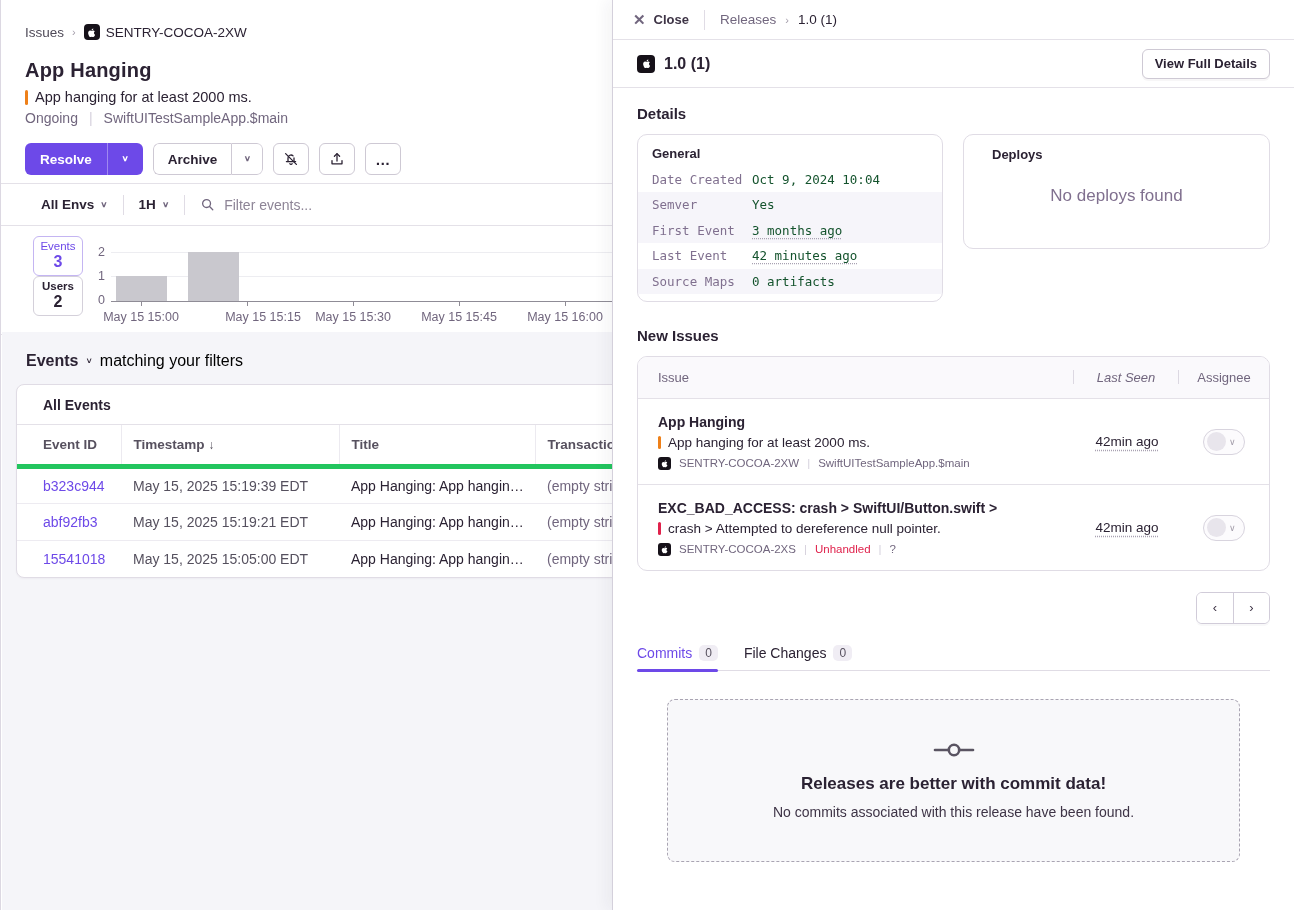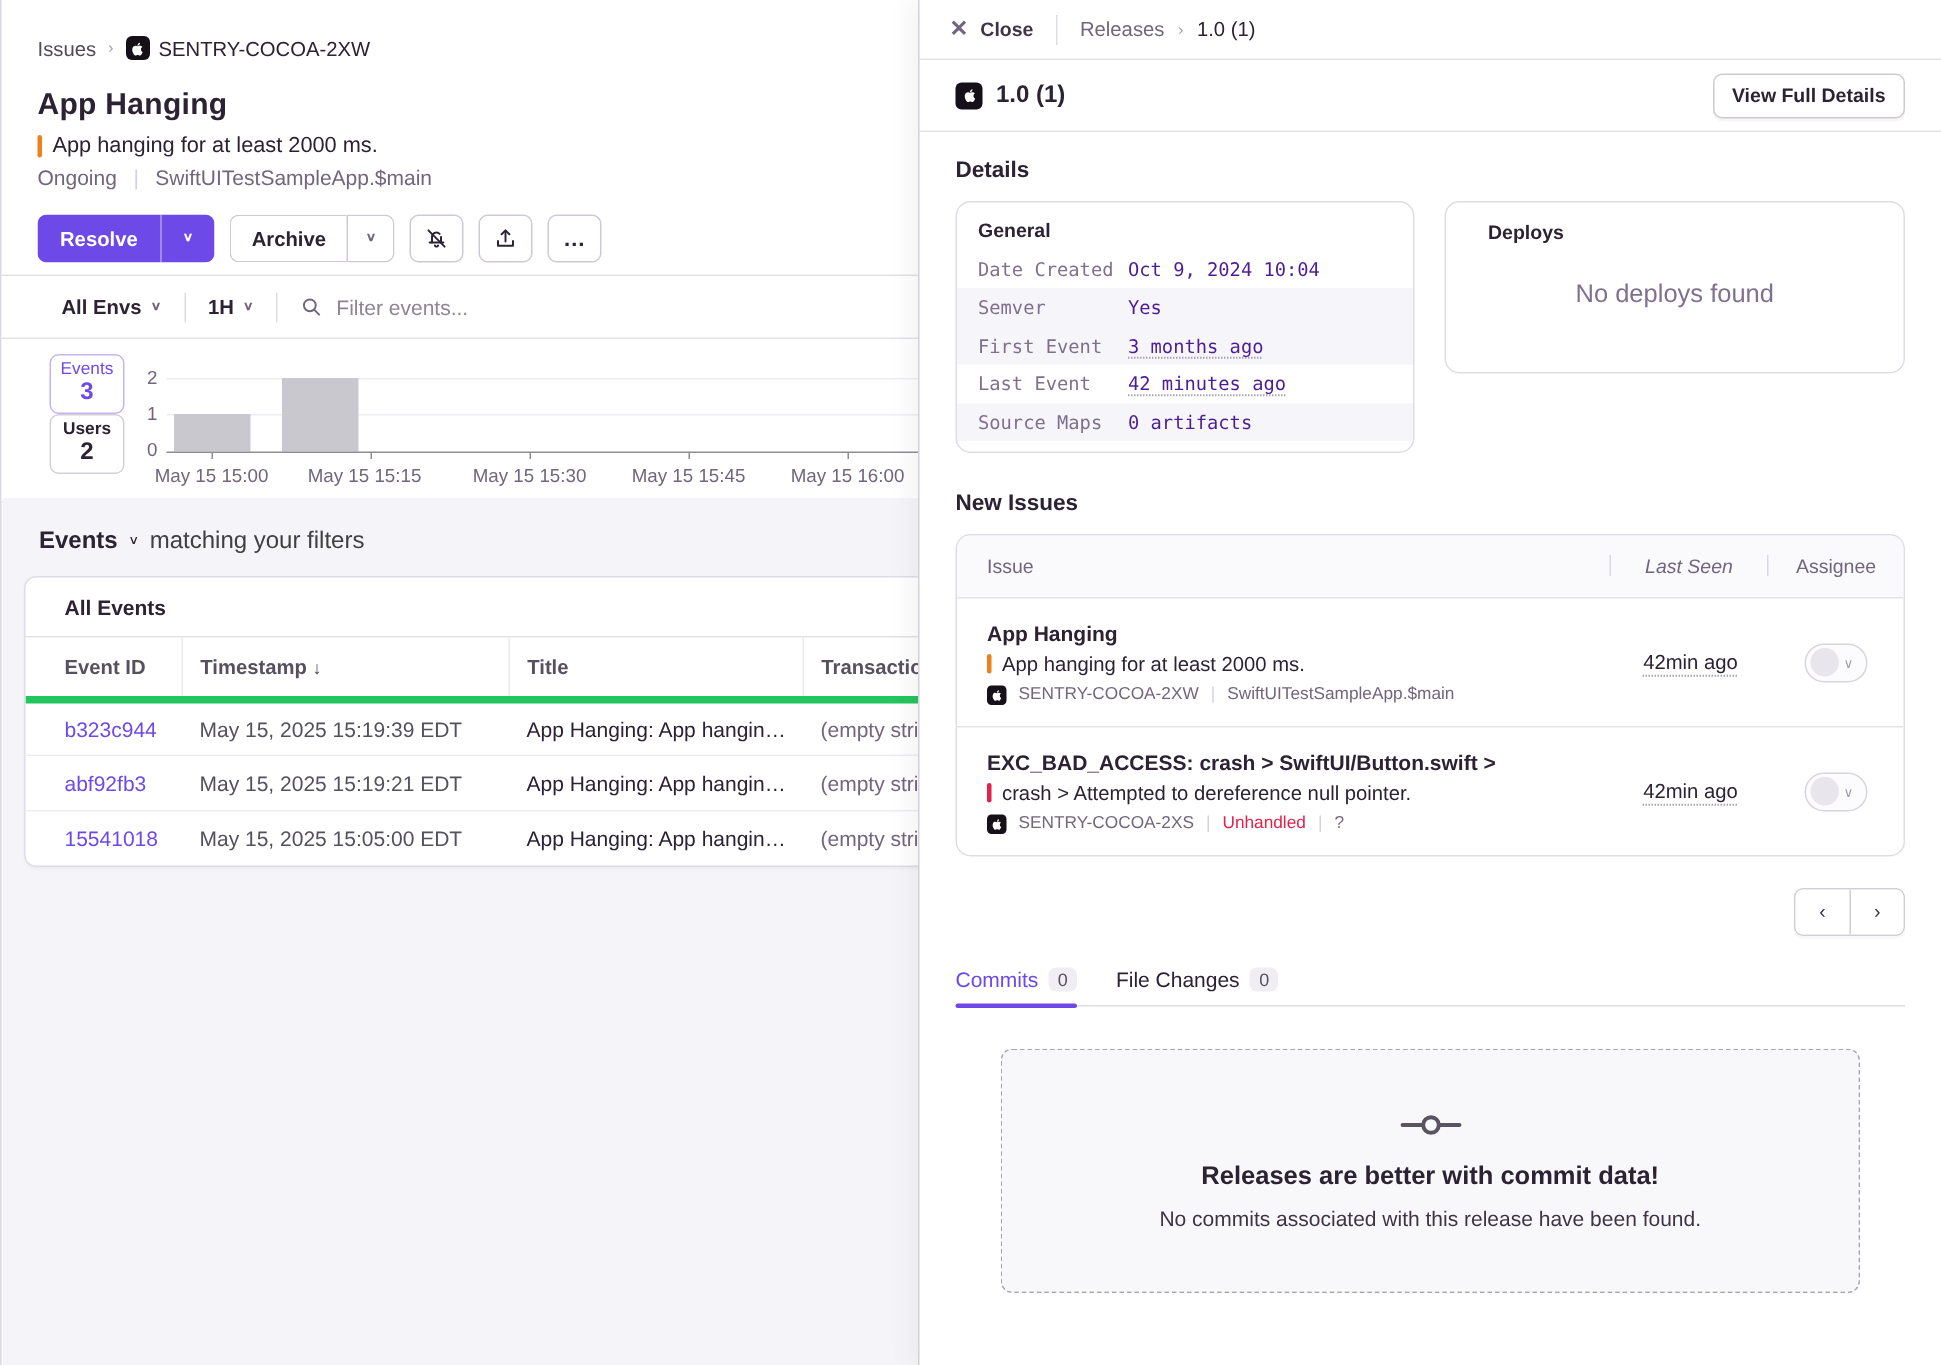--- a/index.html
+++ b/index.html
@@ -60,21 +60,21 @@
   .axis-base { position:absolute; left:0; top:75px; width:540px; height:1px; background:#8f8c96; }
   .ylab { position:absolute; left:-24px; width:18px; text-align:right; font-size:12.5px; color:#71667e; }
   .bar { position:absolute; bottom:34px; width:51px; background:#c9c8ce; }
   .tick { position:absolute; top:76px; width:1px; height:4px; background:#8f8c96; }
   .xlab { position:absolute; top:84px; width:96px; text-align:center; font-size:12.5px; color:#71667e; }
 
   
   .lp-gray { position:absolute; left:1px; top:332px; width:611px; height:578px; background:#f5f5f9; }
   .ev-heading { display:flex; align-items:center; gap:7px; padding:20px 0 0 24px; font-size:16px; }
   .ev-heading b { font-weight:700; }
-  .ev-heading .sub { color:#404040; font-weight:400; }
+  .ev-heading .sub { color:#000000; font-weight:400; }
   .ev-card { margin:14px 0 0 14px; width:900px; background:#fff; border:1px solid #e0dce5;
     border-radius:8px; box-shadow:0 1px 2px rgba(43,34,51,.04); overflow:hidden; }
   .ev-card-title { height:40px; display:flex; align-items:center; padding-left:26px;
     font-size:14px; font-weight:700; border-bottom:1px solid #e4e1e8; }
   .ev-table { width:100%; border-collapse:collapse; table-layout:fixed; }
   .ev-table th { height:41px; text-align:left; font-size:13.5px; font-weight:600; color:#57515f;
     border-bottom:5px solid #22c55e; border-left:1px solid #eceaf0; padding-left:12px; white-space:nowrap; }
   .ev-table th:first-child { border-left:none; padding-left:26px; }
   .ev-table td { height:37px; font-size:14px; padding-left:12px; border-bottom:1px solid #edebf1; white-space:nowrap; overflow:hidden; }
   .ev-table tr:last-child td { border-bottom:none; }
@@ -100,21 +100,21 @@
     border:1px solid #cec9d4; border-radius:6px; font-size:13px; font-weight:700; cursor:pointer;
     box-shadow:0 2px 0 rgba(43,34,51,.04); }
   .dw-body { padding:17px 24px 0; }
   .sec-h { font-size:15px; font-weight:700; margin-bottom:12px; }
   .cards-row { display:flex; gap:20px; align-items:flex-start; }
   .gen-card { width:306px; border:1px solid #e0dce5; border-radius:10px; padding:11px 0 7px; }
   .gen-card h4, .dep-card h4 { font-size:13px; font-weight:700; padding:0 14px; margin-bottom:6px; }
   .kv { display:flex; padding:3px 14px; font-size:12.5px; line-height:1.55; }
   .kv.alt { background:#f6f5fa; }
   .kv .k { width:100px; flex:0 0 auto; color:#80708f; }
-  .kv .v { color:#4c1d95; }
+  .kv .v { color:#14532d; }
   .dashed-u { text-decoration:underline dotted #a9a2b2; text-underline-offset:3px; }
   .v-link { color:#6d49e8; cursor:pointer; }
   .dep-card { width:307px; height:115px; border:1px solid #e0dce5; border-radius:10px; padding:12px 14px; }
   .dep-empty { text-align:center; font-size:17px; color:#80708f; margin-top:24px; }
 
   .ni-table { border:1px solid #e0dce5; border-radius:10px; overflow:hidden; }
   .ni-head { display:flex; align-items:center; height:42px; background:#faf9fc; border-bottom:1px solid #e4e1e8;
     font-size:13px; font-weight:500; color:#71667e; }
   .ni-head .hc-issue { flex:1; padding-left:20px; }
   .hc-seen { width:104px; text-align:center;font-style:italic; }
@@ -257,21 +257,21 @@
       <div class="gridline" style="top:50px;"></div>
       <div class="bar" style="left: 5px; height: 25px; background: rgb(201, 200, 206);"></div>
       <div class="bar" style="left: 77px; height: 49px; background: rgb(201, 200, 206);"></div>
       <div class="axis-base"></div>
       <div class="tick" style="left:30px;"></div>
       <div class="tick" style="left:136px;"></div>
       <div class="tick" style="left:242px;"></div>
       <div class="tick" style="left:348px;"></div>
       <div class="tick" style="left:454px;"></div>
       <div class="xlab" style="left:-18px;">May 15 15:00</div>
-      <div class="xlab" style="left:84px;">May 15 15:15</div>
+      <div class="xlab" style="left:104px;">May 15 15:15</div>
       <div class="xlab" style="left:194px;">May 15 15:30</div>
       <div class="xlab" style="left:300px;">May 15 15:45</div>
       <div class="xlab" style="left:406px;">May 15 16:00</div>
     </div>
   </div>
 
   <div class="lp-gray">
     <div class="ev-heading">
       <b>Events</b>
       <span class="chev" style="color:#2b2233">∨</span>

